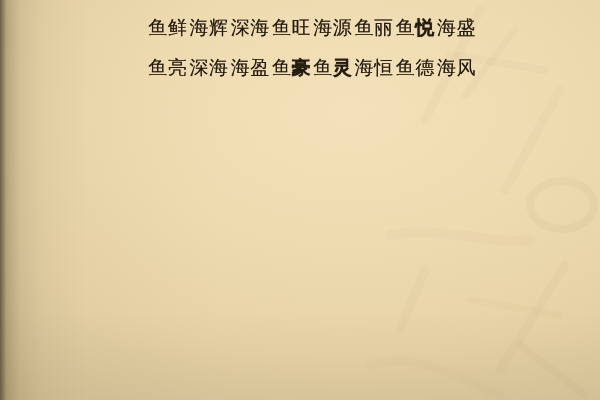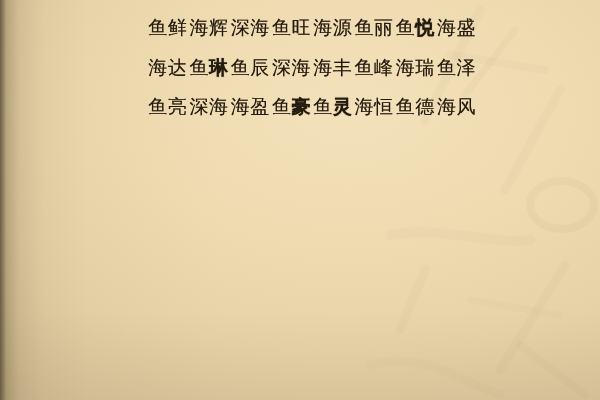--- a/index.html
+++ b/index.html
@@ -73,17 +73,16 @@
       <path d="M190 345 L255 395" stroke-width="8" opacity="0.05"></path>
       <path d="M40 365 C90 350 130 380 170 395" stroke-width="9" opacity="0.04"></path>
     </g>
   </svg>
 
   <div id="left-vignette"></div>
   <div id="bottom-shade"></div>
 
   <div id="name-list">
       <div class="name-row"><span class="seg">鱼鲜 海辉 深海 鱼旺 海源 鱼丽 鱼</span><span class="seg bold">悦</span><span class="seg"> 海盛</span></div>
-      <div class="name-row"><span class="seg">海达 鱼</span><span class="seg bold">琳</span><span class="seg"> 鱼辰 深海 海丰 鱼峰 海瑞 鱼泽</span></div>
       <div class="name-row"><span class="seg">鱼亮 深海 海盈 鱼</span><span class="seg bold">豪</span><span class="seg"> 鱼</span><span class="seg bold">灵</span><span class="seg"> 海恒 鱼德 海风</span></div>
     </div>
 
 </div>
 
 </body></html>

